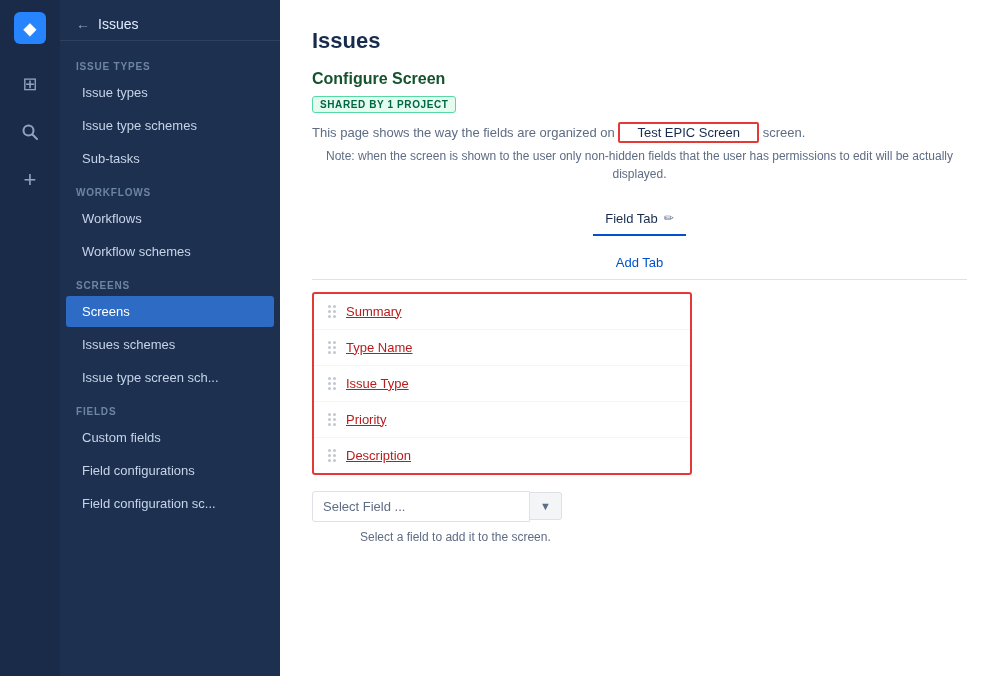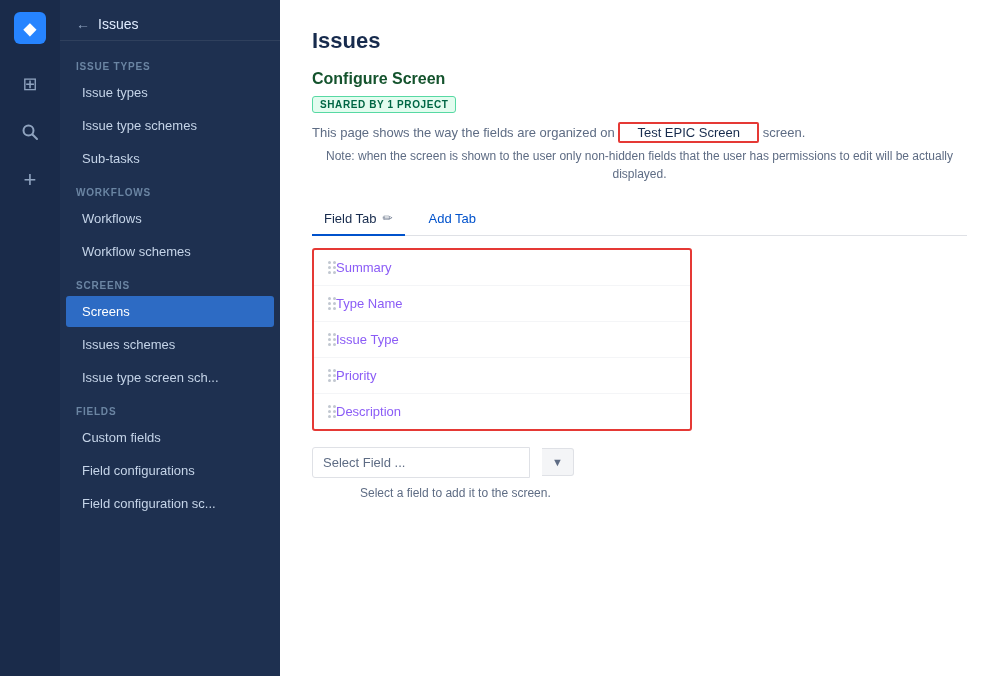--- a/index.html
+++ b/index.html
@@ -135,20 +135,21 @@
     }
 
     
     .tabs-row {
       display: flex;
       align-items: center;
       gap: 12px;
       margin-bottom: 12px;
       border-bottom: 1px solid #dfe1e6;
       padding-bottom: 0;
+      flex-direction: column;
     }
     .tab-btn {
       display: flex;
       align-items: center;
       gap: 6px;
       padding: 8px 12px;
       font-size: 13px;
       font-weight: 500;
       color: #172b4d;
       cursor: pointer;
@@ -173,22 +174,24 @@
       border: 2px solid #e53935;
       border-radius: 3px;
       width: 380px;
       margin-bottom: 16px;
     }
     .field-row {
       display: flex;
       align-items: center;
       padding: 10px 14px;
       font-size: 13px;
-      color: #8b5cf6;
+      color: #b91c1c;
       border-bottom: 1px solid #f4f5f7;
+      gap: 10px;
+      text-decoration: underline;
     }
     .field-row:last-child { border-bottom: none; }
     .drag-handle {
       color: #c1c7d0;
       font-size: 14px;
       cursor: grab;
       display: flex; flex-direction: column; gap: 2px;
     }
     .drag-handle span {
       display: flex; gap: 2px;
@@ -196,21 +199,21 @@
     .drag-dot {
       width: 3px; height: 3px;
       background: #c1c7d0;
       border-radius: 50%;
     }
 
     
     .select-field-row {
       display: flex;
       align-items: center;
-      gap: 12px;
+      gap: 0;
       margin-bottom: 8px;
     }
     .select-field {
       width: 218px;
       padding: 7px 10px;
       font-size: 13px;
       color: #5e6c84;
       border: 1px solid #dfe1e6;
       border-radius: 3px 0 0 3px;
       appearance: none;

